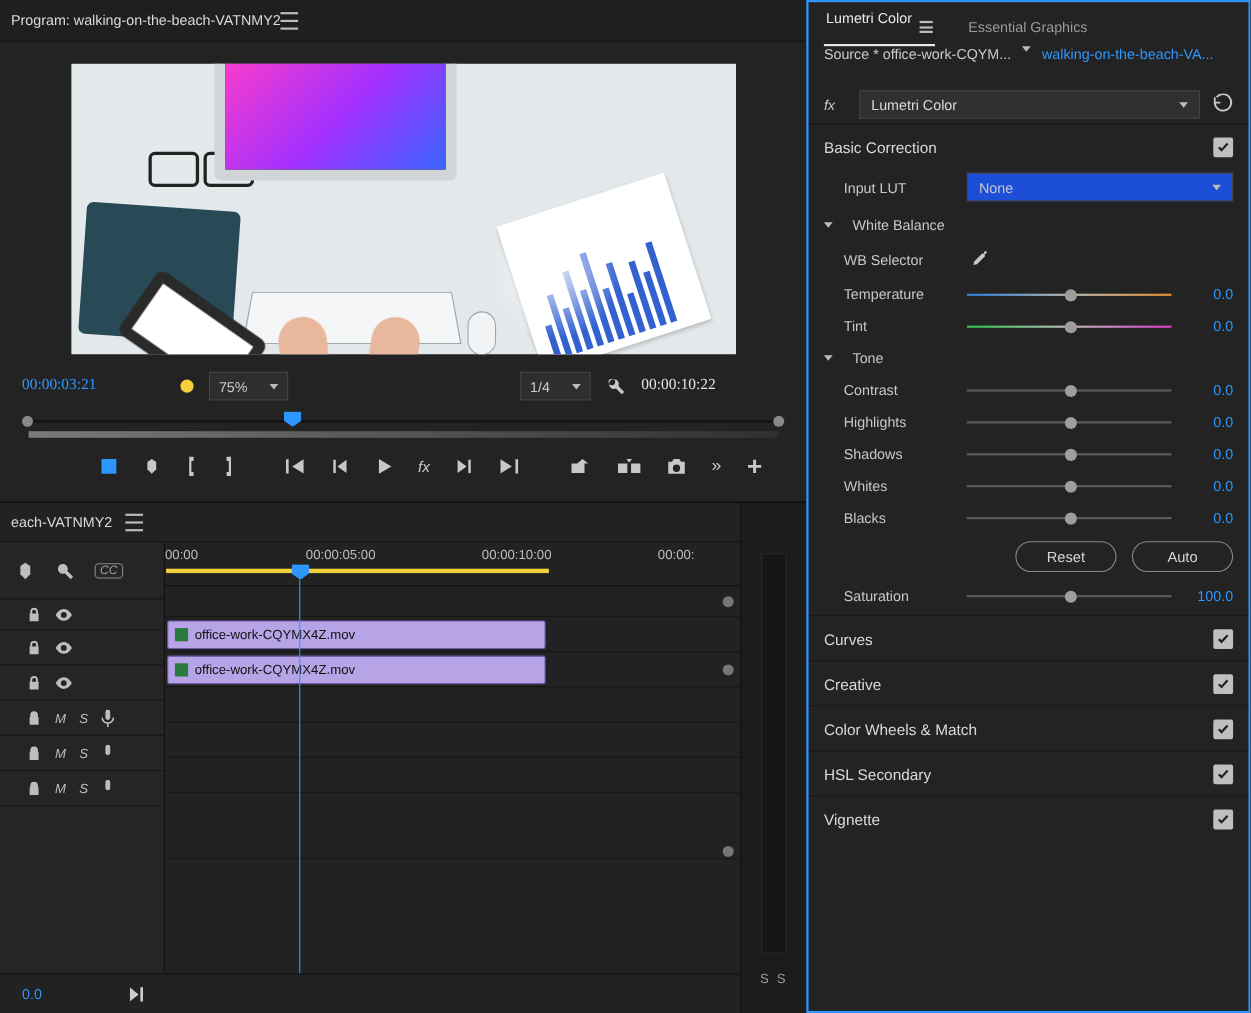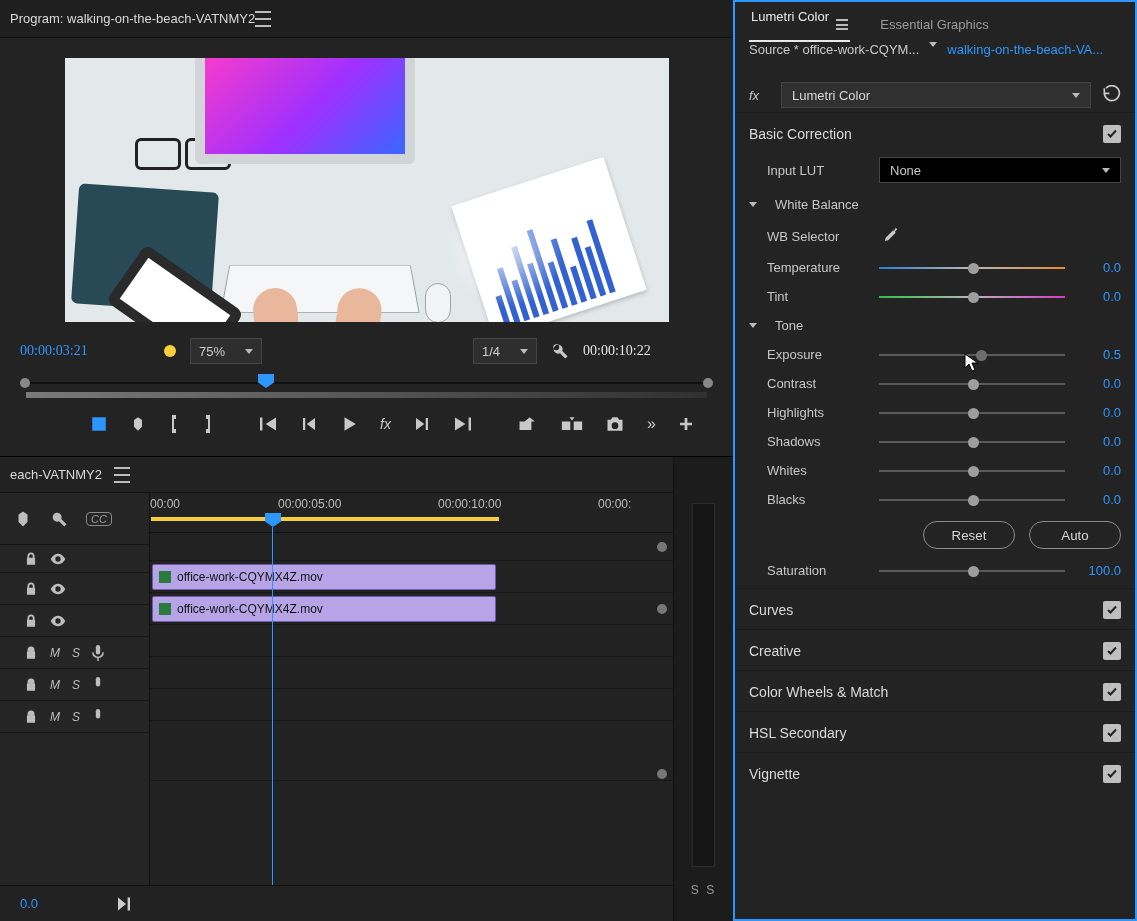--- a/index.html
+++ b/index.html
@@ -82,21 +82,21 @@
   .fx-row{ height:34px; display:flex; align-items:center; gap:10px; padding:0 14px;}
   .fx-row .fxico{ font-style:italic; width:22px; color:#c6c6c6;}
   .fx-row .sel{ flex:1; background:#303030; border:1px solid #444; height:26px; display:flex; align-items:center; padding:0 10px; justify-content:space-between;}
   .section{ padding:12px 14px 10px 14px; border-top:1px solid #1a1a1a;}
   .section .hdr{ display:flex; align-items:center; justify-content:space-between; color:#d9d9d9; font-size:14px;}
   .check{ width:18px;height:18px;background:#bfbfbf; display:flex;align-items:center;justify-content:center; border-radius:2px;}
   .check svg{ stroke:#222; }
   .row{ display:flex; align-items:center; gap:10px; margin-top:14px; color:#c7c7c7; font-size:13px;}
   .row .label{ width:102px;}
   .row .val{ width:46px; text-align:right; color:#2e97ff;}
-  .sel2{ background:#000000; border:1px solid #444; height:26px; flex:1; display:flex; align-items:center; padding:0 10px; justify-content:space-between;}
+  .sel2{ background:#1d4ed8; border:1px solid #444; height:26px; flex:1; display:flex; align-items:center; padding:0 10px; justify-content:space-between;}
   .twist{ width:0;height:0;border-left:4px solid transparent;border-right:4px solid transparent;border-top:5px solid #bbb; margin-right:8px;}
   .sub{ padding-left:18px; }
   .slider{ position:relative; height:14px; flex:1;}
   .slider .line{ position:absolute; left:0; right:0; top:6px; height:2px; background:#5a5a5a;}
   .slider .knob{ position:absolute; top:2px; width:11px; height:11px; border-radius:50%; background:#9e9e9e;}
   .slider.temp .line{ background:linear-gradient(90deg,#2e7dd6,#b7b7b7,#e48a2f);}
   .slider.tint .line{ background:linear-gradient(90deg,#2fbf4a,#b7b7b7,#d63bc6);}
   .btnrow{ display:flex; gap:14px; justify-content:flex-end; margin-top:14px;}
   .pill{ width:92px; height:28px; border:1px solid #8a8a8a; border-radius:14px; color:#d6d6d6; display:flex; align-items:center; justify-content:center; background:transparent; cursor:pointer;}
   .cursor{ position:absolute; width:16px; height:20px; pointer-events:none;}
@@ -441,31 +441,20 @@
             <div class="line"></div>
             <div class="knob" style="left:48%"></div>
           </div>
         <span class="val">0.0</span>
       </div>
 
       <div class="row">
           <span class="twist"></span>
           <span>Tone</span>
         </div>
-      <div class="row sub" style="position:relative">
-          <span class="label">Exposure</span>
-        <div class="slider">
-            <div class="line"></div>
-            <div class="knob" style="left:52%;background:#6e6e6e"></div>
-          </div>
-        <span class="val">0.5</span>
-        <svg class="cursor" style="left:215px; top:6px" viewBox="0 0 16 20">
-            <path fill="#fff" stroke="#000" d="M1 1l0 14 4-4 3 7 3-1-3-7 6 0z"></path>
-          </svg>
-      </div>
       <div class="row sub">
           <span class="label">Contrast</span>
         <div class="slider">
             <div class="line"></div>
             <div class="knob" style="left:48%"></div>
           </div>
         <span class="val">0.0</span>
       </div>
       <div class="row sub">
           <span class="label">Highlights</span>

